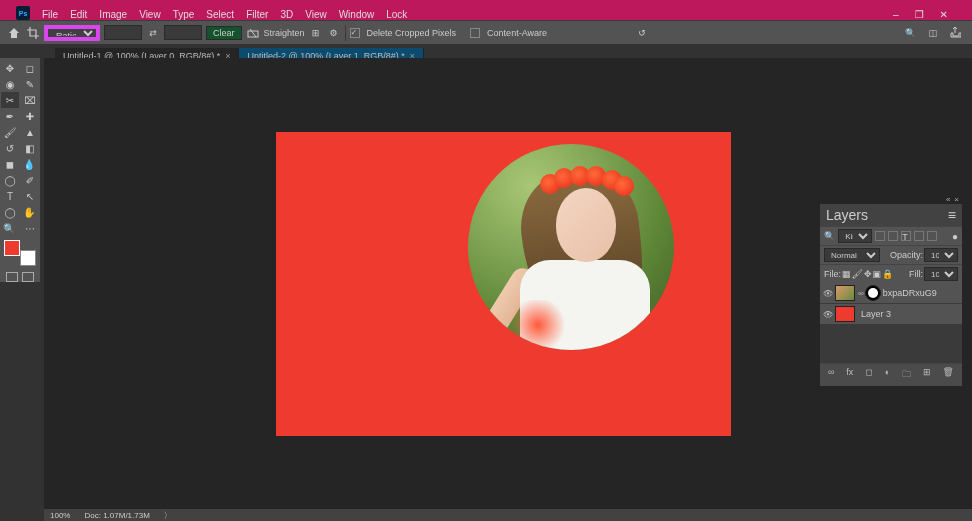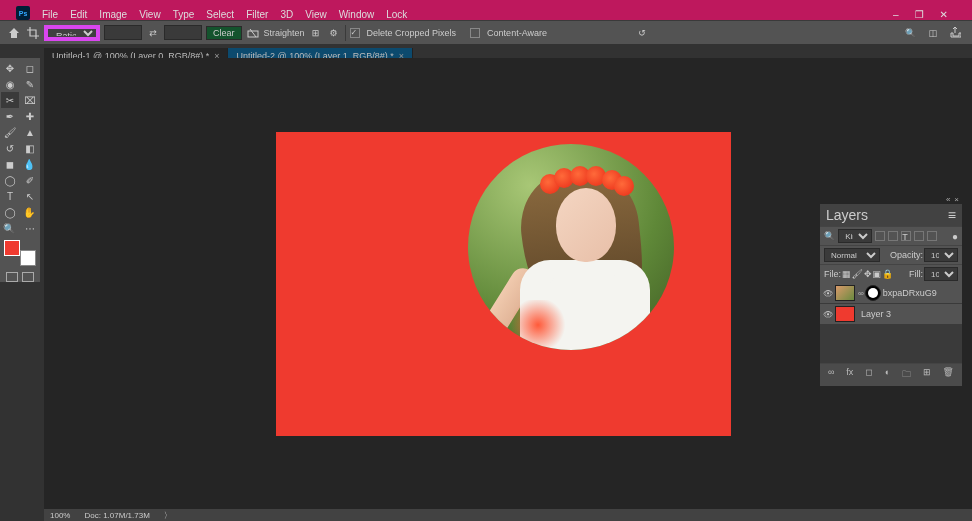--- a/index.html
+++ b/index.html
@@ -18,21 +18,21 @@
 .optbar .sel { background:#404040; border:4px solid #d946ef; color:#ccc; font-size:9px; padding:1px 4px; height:16px;}
 .optbar .fld { background:#3a3a3a; border:1px solid #2a2a2a; width:38px; height:15px;}
 .optbar .btn { background:#14532d; border:1px solid #2a2a2a; padding:1px 6px; font-size:9px; color:#ccc;}
 .optbar .ico { width:14px; height:14px; display:flex; align-items:center; justify-content:center;}
 .optbar .chk { width:10px; height:10px; border:1px solid #888; display:inline-block; vertical-align:middle; margin-right:3px;}
 .optbar .chk.checked::after { content:"✓"; font-size:8px; color:#ccc; position:relative; top:-2px; left:0px;}
 .optbar .spacer{flex:1;}
 .optbar .right .ico{margin:0 4px;}
 
 
-.tabbar { height:20px; background:#323232; display:flex; align-items:flex-end; padding-left:44px; font-size:9px; color:#bbb;}
+.tabbar { height:20px; background:#323232; display:flex; align-items:flex-end; padding-left:55px; font-size:9px; color:#bbb;}
 .tabbar .tab { padding:3px 8px; background:#0c4a6e; border-right:1px solid #222; display:flex; align-items:center; gap:5px;}
 .tabbar .tab.active { background:#252525;}
 .tabbar .x { font-size:9px; color:#999;}
 
 
 .tools { position:absolute; left:0; top:58px; width:40px; background:#535353; padding-top:2px;}
 .tools .row { display:flex; }
 .tools .tool { width:18px; height:16px; margin:0 1px 0 1px; display:flex; align-items:center; justify-content:center; color:#ccc; font-size:10px;}
 .tools .tool.sel { background:#3a3a3a; }
 .swatches { margin-top:4px; position:relative; width:32px; height:26px; margin-left:4px;}

